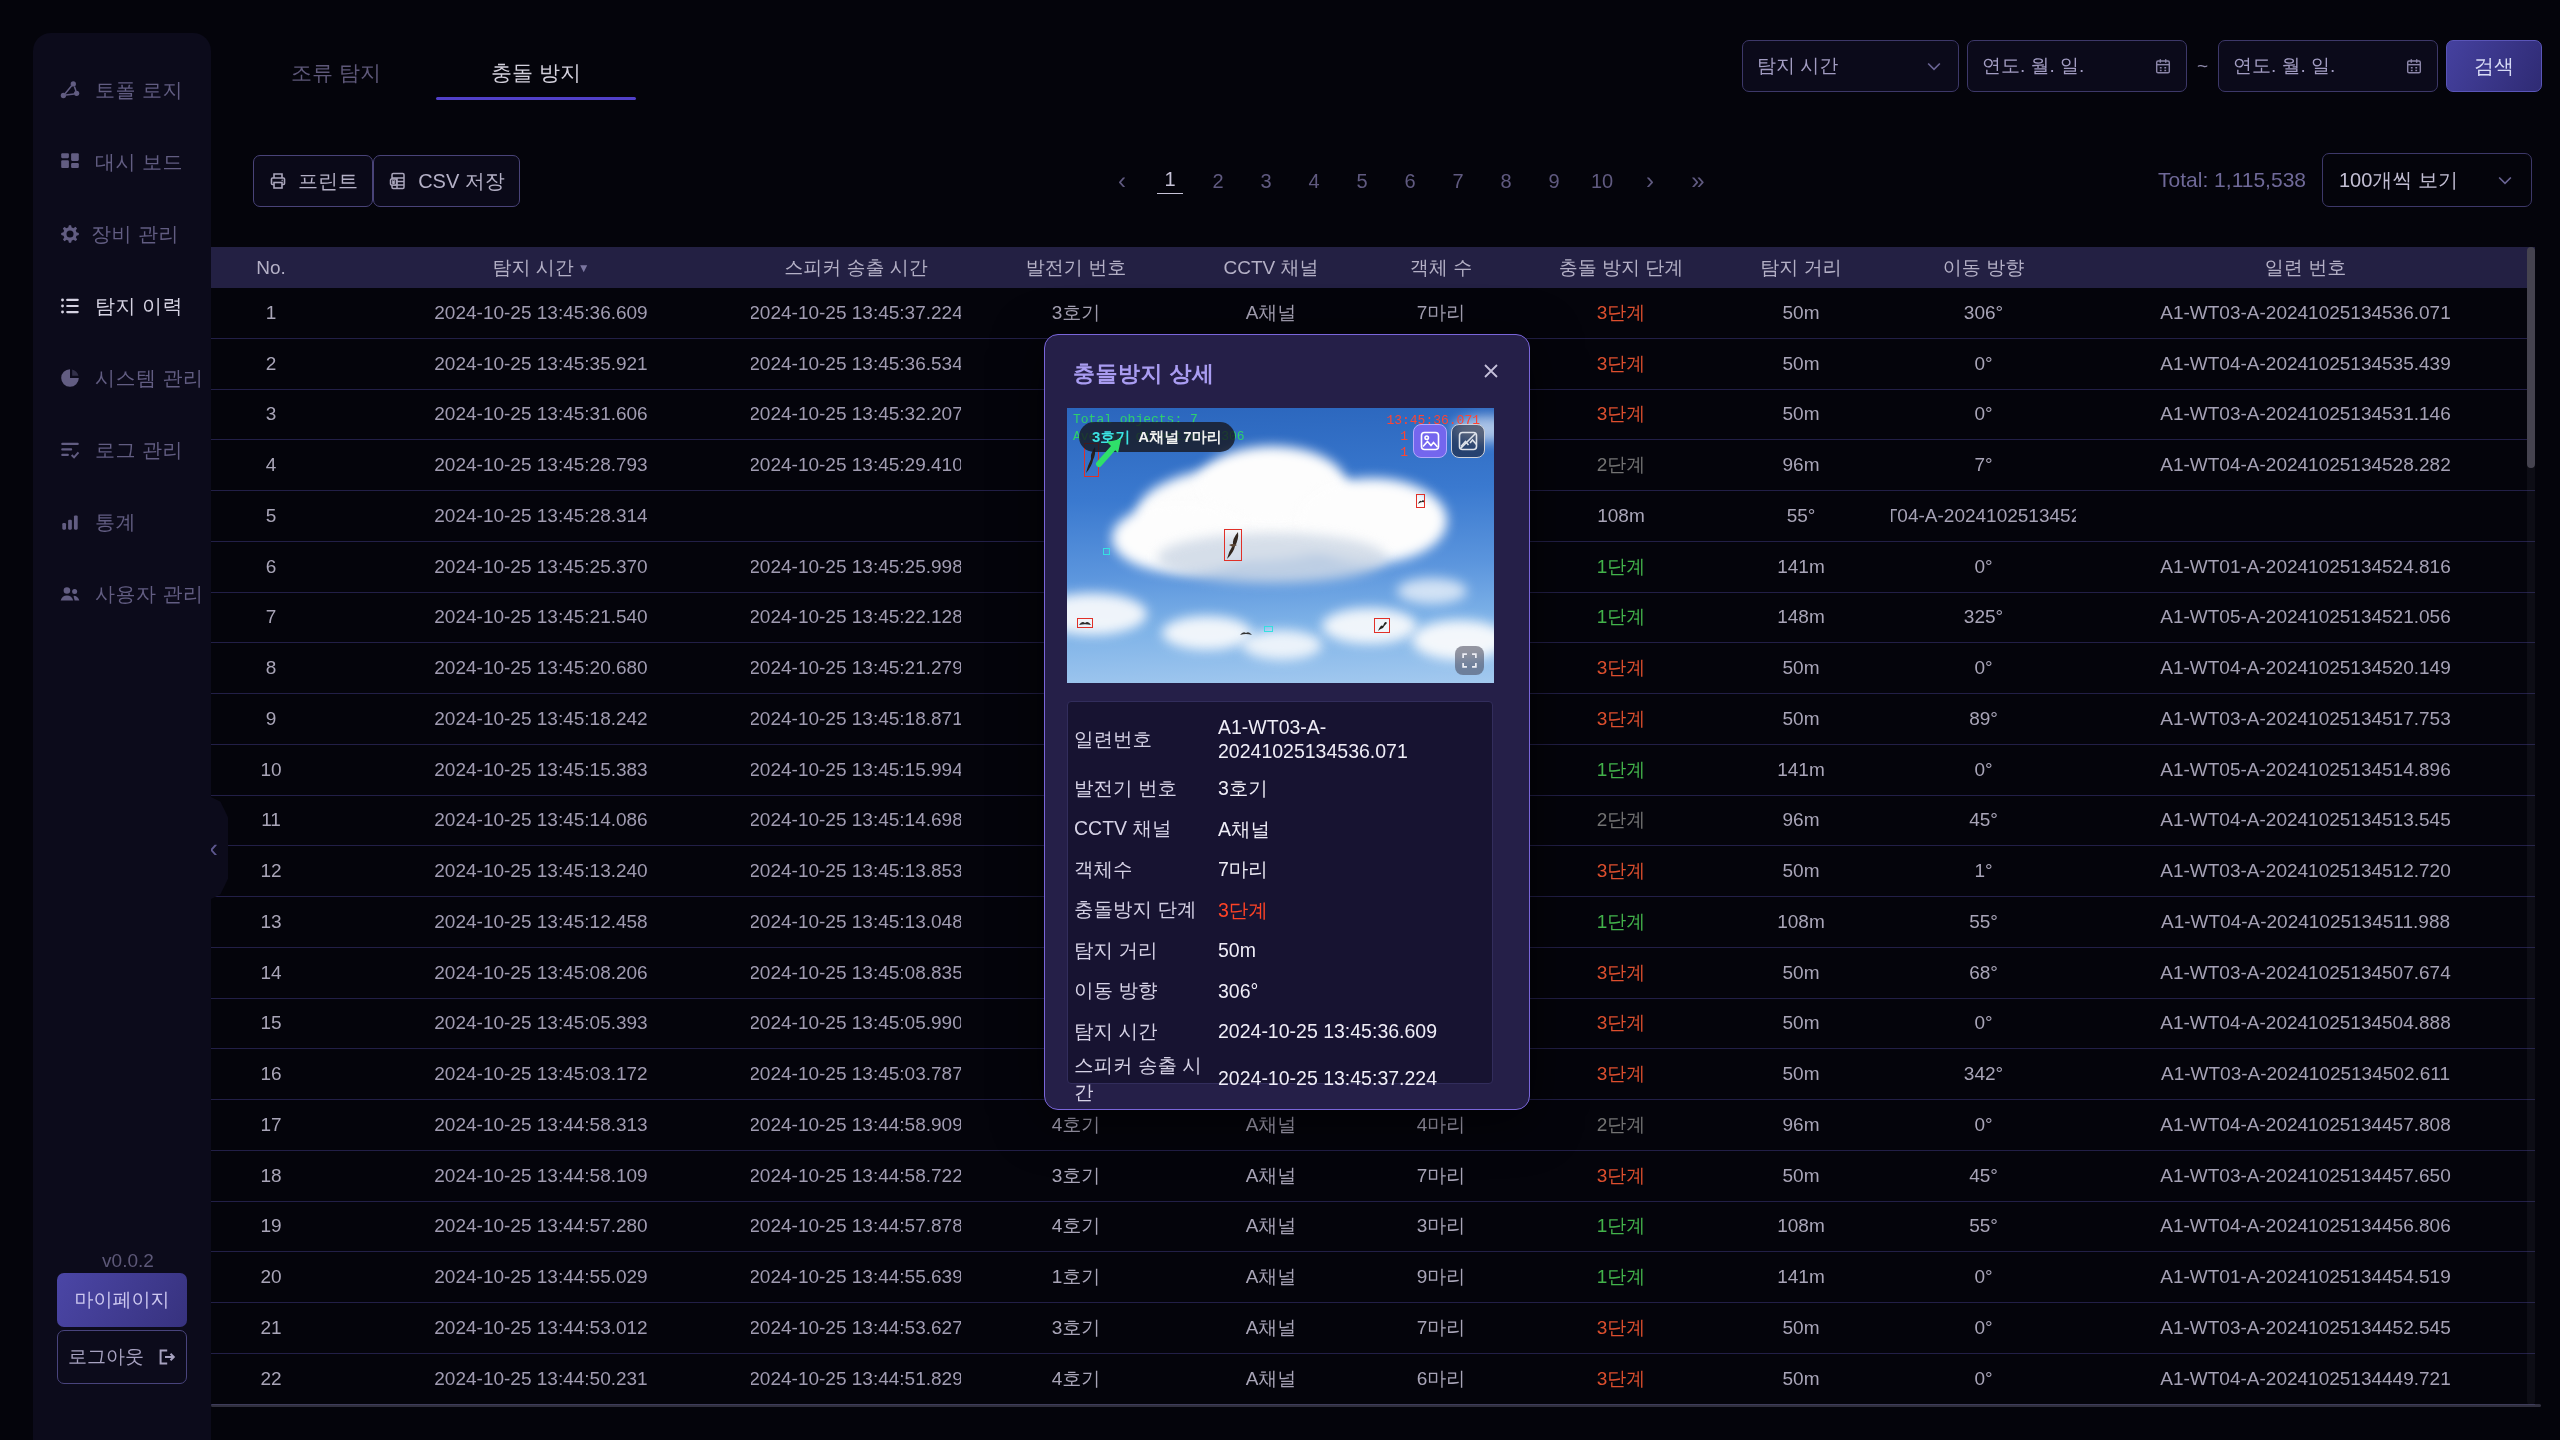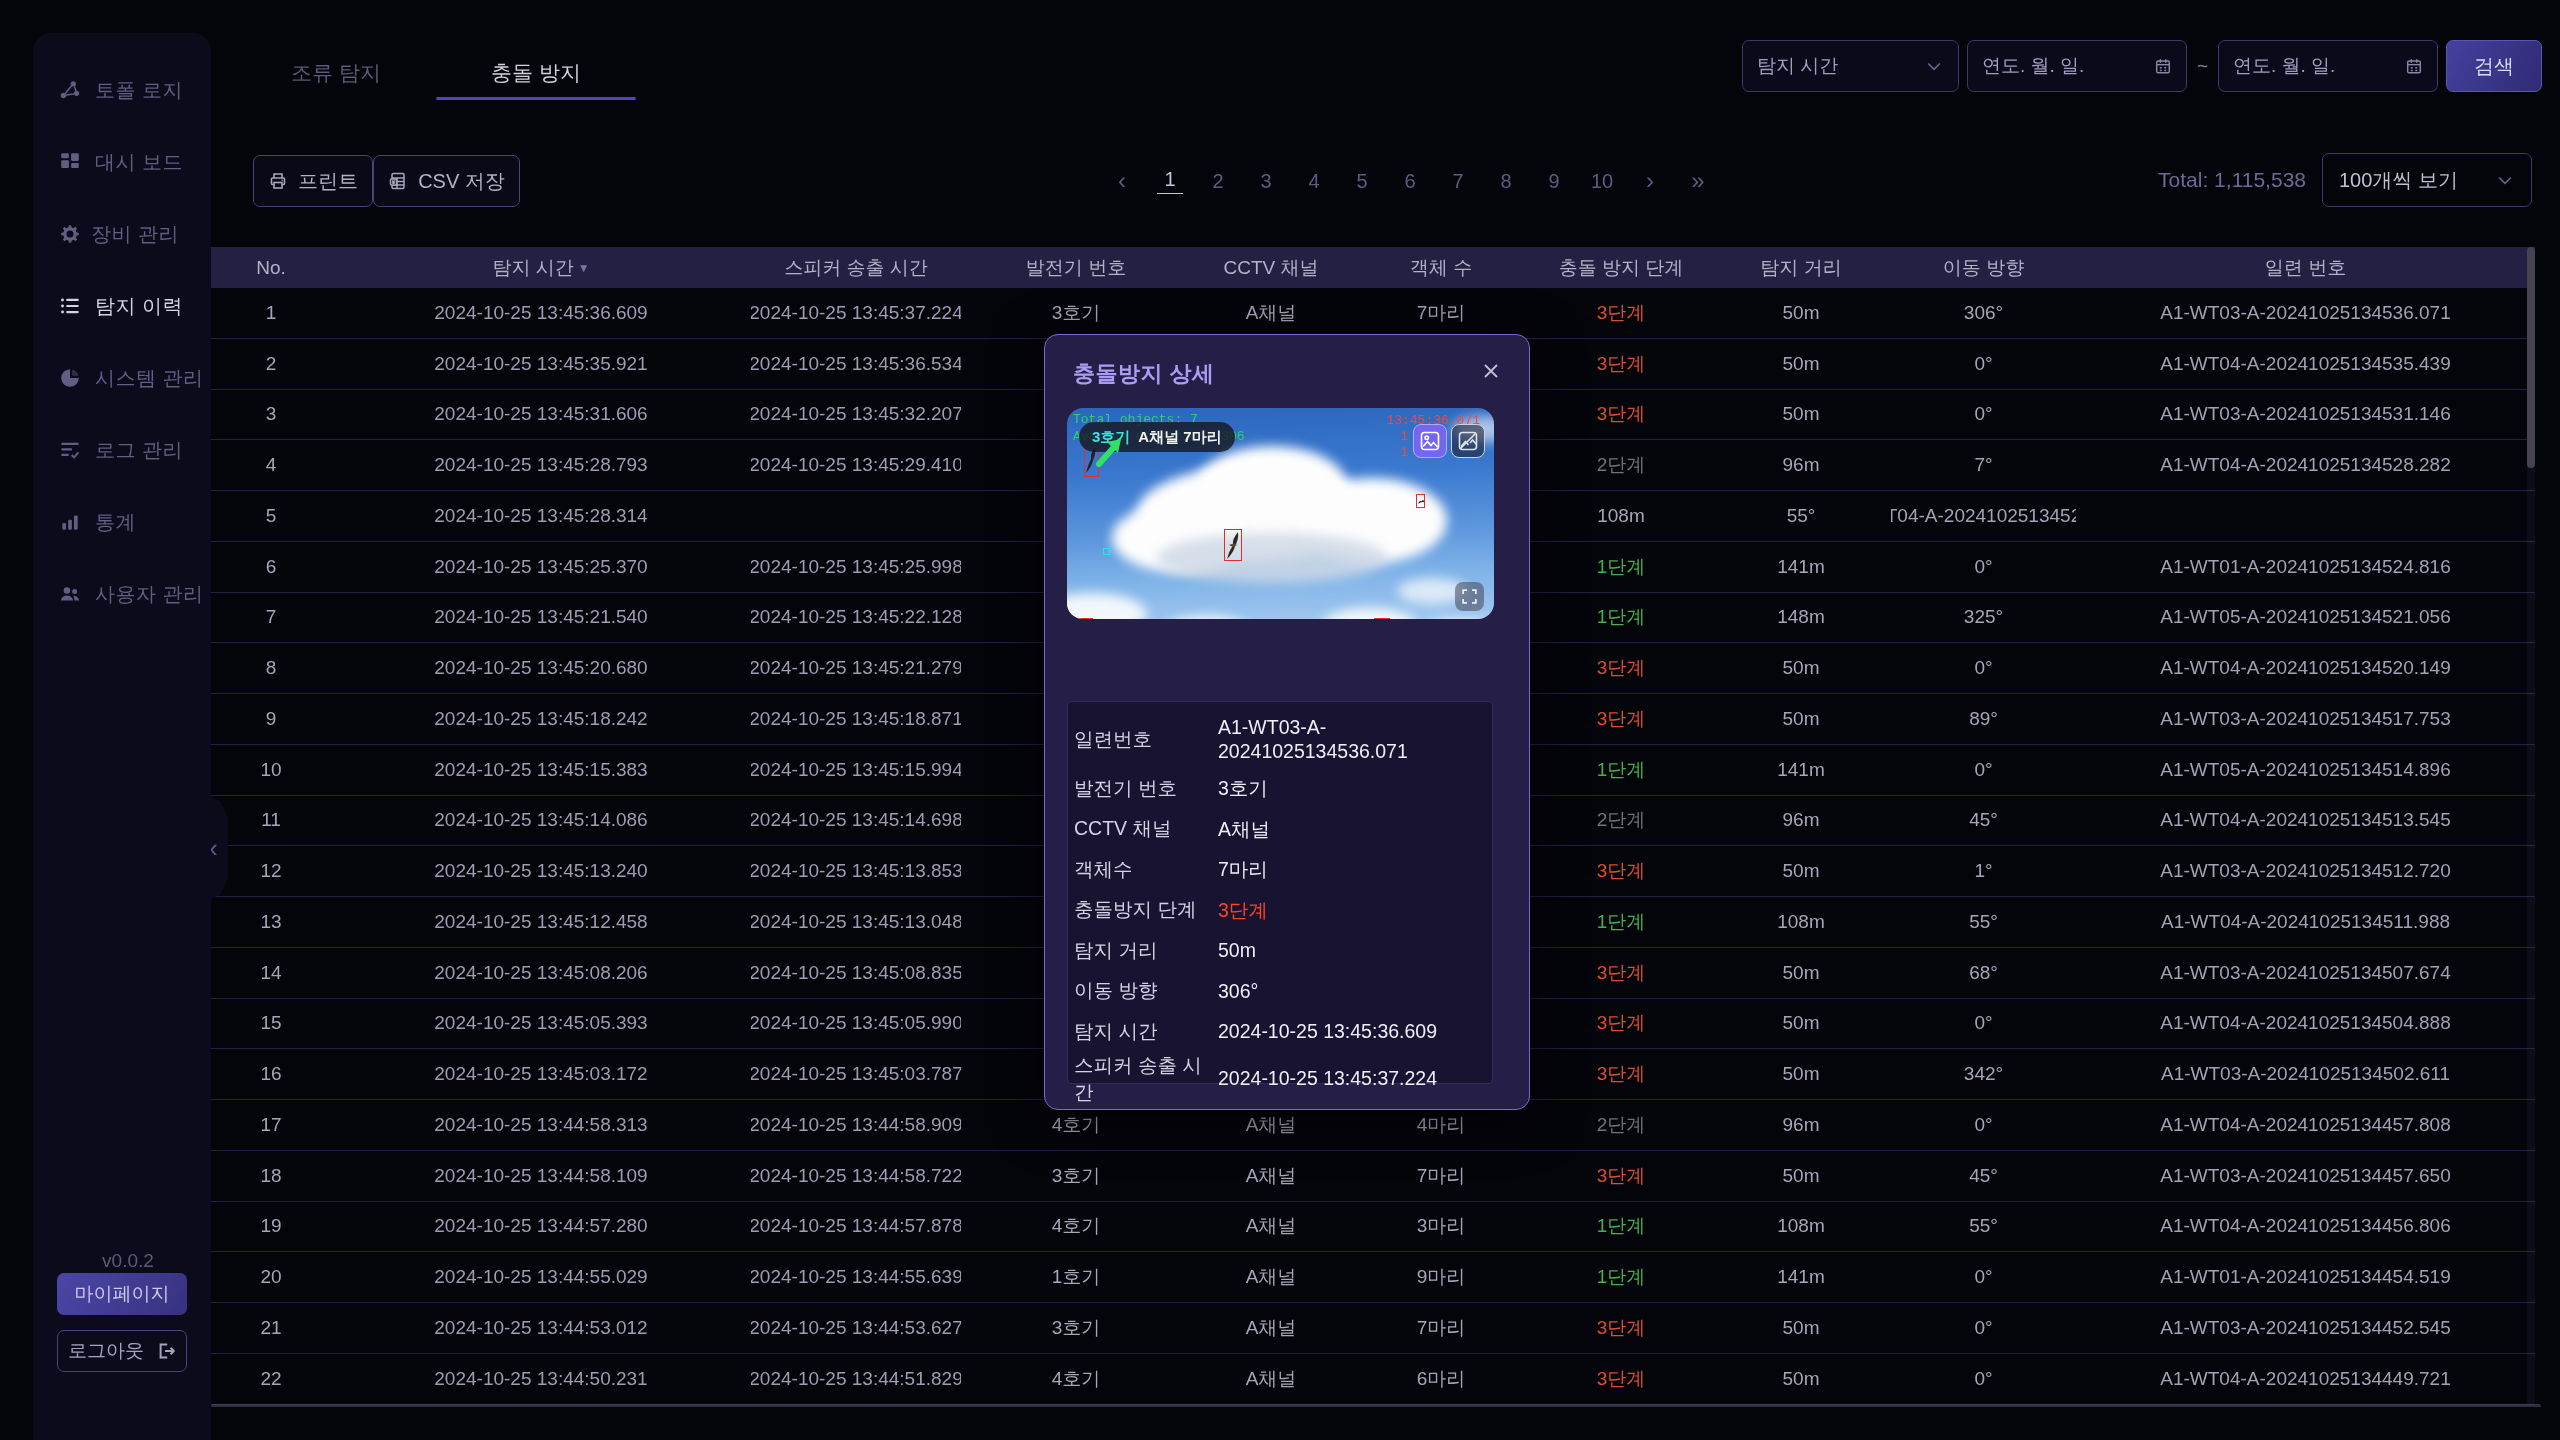--- a/index.html
+++ b/index.html
@@ -9,21 +9,21 @@
   
   .sidebar { position:absolute; left:33px; top:33px; width:178px; height:1407px;
              background:#0c0b1b; border-radius:18px 18px 0 0; z-index:3; }
   .nav-item { position:absolute; left:0; width:100%; height:34px; display:flex; align-items:center;
               gap:14px; padding-left:26px; color:#625d82; cursor:pointer; }
   .nav-item.active { color:#d5d2e2; }
   .nav-ic { width:22px; height:22px; display:inline-flex; }
   .nav-ic svg { width:22px; height:22px; }
   .nav-lb { font-size:20px; letter-spacing:.5px; white-space:nowrap; }
   .sb-version { position:absolute; left:6px; top:1217px; width:100%; text-align:center; color:#5d5878; font-size:19px; }
-  .sb-btn { position:absolute; left:24px; width:130px; height:42px; border-radius:7px; display:flex;
+  .sb-btn { position:absolute; left:24px; width:130px; height:54px; border-radius:7px; display:flex;
             align-items:center; justify-content:center; gap:10px; font-size:19px; cursor:pointer; }
   .sb-btn.mypage { top:1240px; background:linear-gradient(120deg,#4b46a6,#37327e); color:#cdc8f0; }
   .sb-btn.logout { top:1297px; background:transparent; border:1.5px solid #49447d; color:#a7a2c0; }
   .collapse-tab { position:absolute; left:203px; top:793px; width:25px; height:110px; background:#0c0b1b;
                   clip-path:polygon(0 0,70% 8%,100% 22%,100% 78%,70% 92%,0 100%); z-index:2;
                   display:flex; align-items:center; justify-content:center; cursor:pointer; }
   .collapse-tab span { color:#5e5890; font-size:26px; line-height:1; transform:translateX(-2px); }
 
   
   .main { position:absolute; left:211px; top:0; width:2349px; height:1440px; }
@@ -82,21 +82,21 @@
   .hscroll { position:absolute; left:0; top:1404px; width:2330px; height:3px; background:#55536a; opacity:.55; border-radius:2px; z-index:5; cursor:pointer; }
 
   
   .modal { position:absolute; left:833px; top:334px; width:486px; height:776px; background:#251f48;
            border:1.5px solid #7a66da; border-radius:14px; box-shadow:0 10px 50px rgba(0,0,0,.65); z-index:20; }
   .modal-title { position:absolute; left:28px; top:24px; font-size:22px; font-weight:bold; color:#a99cf1; letter-spacing:.5px; }
   .modal-close { position:absolute; right:24px; top:22px; width:28px; height:28px; display:flex; align-items:center;
                  justify-content:center; color:#c5c0da; cursor:pointer; }
   .modal-close svg { width:20px; height:20px; }
 
-  .cctv { position:absolute; left:22px; top:73px; width:427px; height:211px; border-radius:16px; overflow:hidden;
+  .cctv { position:absolute; left:22px; top:73px; width:427px; height:275px; border-radius:0; overflow:hidden;
           background:linear-gradient(178deg,#2b66bd 0%,#3a79cf 32%,#5b95dd 58%,#7fb3e8 78%,#a3c9ef 100%); }
   .cloud { position:absolute; background:#fdfdfd; border-radius:50%; filter:blur(6px); }
   .cloud.shade { background:#cfd9e6; }
   .ov-green { position:absolute; left:6px; font-family:"Liberation Mono","DejaVu Sans Mono",monospace;
               font-size:13px; color:#2ed06d; white-space:nowrap; z-index:2; }
   .ov-red { position:absolute; font-family:"Liberation Mono","DejaVu Sans Mono",monospace; font-size:13px;
             color:#ff4433; white-space:nowrap; z-index:2; }
   .pill { position:absolute; left:12px; top:14px; height:30px; background:rgba(22,22,30,.8); border-radius:15px;
           display:flex; align-items:center; padding:0 13px; gap:8px; font-size:15px; font-weight:bold; z-index:3; }
   .pill .gen { color:#3be3e3; } .pill .rest { color:#f2f2f2; }

